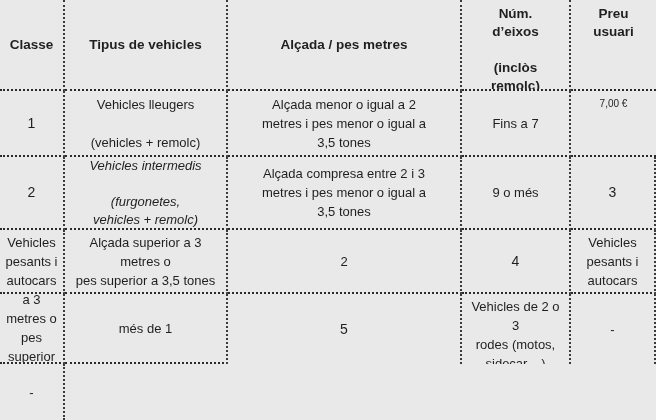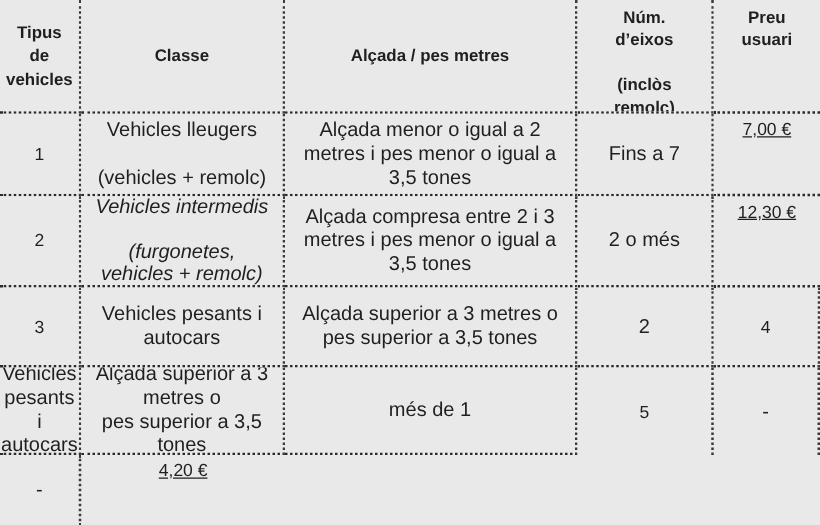--- a/index.html
+++ b/index.html
@@ -25,21 +25,21 @@
     height: 420px;
   }
   .cell {
     display: flex;
     align-items: center;
     justify-content: center;
     text-align: center;
     border-right: 2px dotted #3a3a3a;
     border-bottom: 2px dotted #2b2b2b;
     color: #1f1f1f;
-    font-size: 16px;
+    font-size: 13px;
     line-height: 19px;
     white-space: pre-line;
     overflow: hidden;
     padding: 0 4px;
     box-sizing: border-box;
   }
   .cell.last-col {
     border-right: none;
   }
   .cell.last-row {
@@ -57,36 +57,35 @@
   .classe-cell {
     font-size: 14px;
   }
   .tipus-tight {
     line-height: 18px;
     font-style: italic;
   }
   .price-cell {
     align-items: flex-start;
     padding-top: 3px;
-    font-size: 14px;
-    text-decoration: underline;
+    font-size: 10px;
   }
   .row5-tipus {
     align-items: flex-start;
     padding-top: 3px;
   }
 </style>
 </head>
 <body>
 
 <div class="page">
   <div class="tariff-table">
 
+    <div class="cell header-cell">Classe</div>
     <div class="cell header-cell">Tipus de vehicles</div>
-    <div class="cell header-cell">Classe</div>
     <div class="cell header-cell">Alçada / pes metres</div>
     <div class="cell header-cell v-top">Núm.
 d’eixos
 
 (inclòs
 remolc)</div>
     <div class="cell header-cell v-top last-col">Preu
 usuari</div>
 
     <div class="cell classe-cell">1</div>
@@ -100,36 +99,37 @@
     <div class="cell price-cell last-col">7,00 €</div>
 
     <div class="cell classe-cell">2</div>
     <div class="cell tipus-tight">Vehicles intermedis
 
 (furgonetes,
 vehicles + remolc)</div>
     <div class="cell">Alçada compresa entre 2 i 3
 metres i pes menor o igual a
 3,5 tones</div>
-    <div class="cell">2 o més</div>
-    <div class="cell price-cell last-col">12,30 €</div>
+    <div class="cell">9 o més</div>
 
     <div class="cell classe-cell">3</div>
     <div class="cell">Vehicles pesants i
 autocars</div>
     <div class="cell">Alçada superior a 3 metres o
 pes superior a 3,5 tones</div>
     <div class="cell">2</div>
 
     <div class="cell classe-cell">4</div>
     <div class="cell">Vehicles pesants i
 autocars</div>
     <div class="cell">Alçada superior a 3 metres o
 pes superior a 3,5 tones</div>
     <div class="cell">més de 1</div>
 
     <div class="cell classe-cell last-row">5</div>
+    <div class="cell row5-tipus last-row">Vehicles de 2 o 3
+rodes (motos,
+sidecar....)</div>
     <div class="cell last-row">-</div>
     <div class="cell last-row">-</div>
-    <div class="cell price-cell last-col last-row">4,20 €</div>
 
   </div>
 </div>
 
 </body></html>

